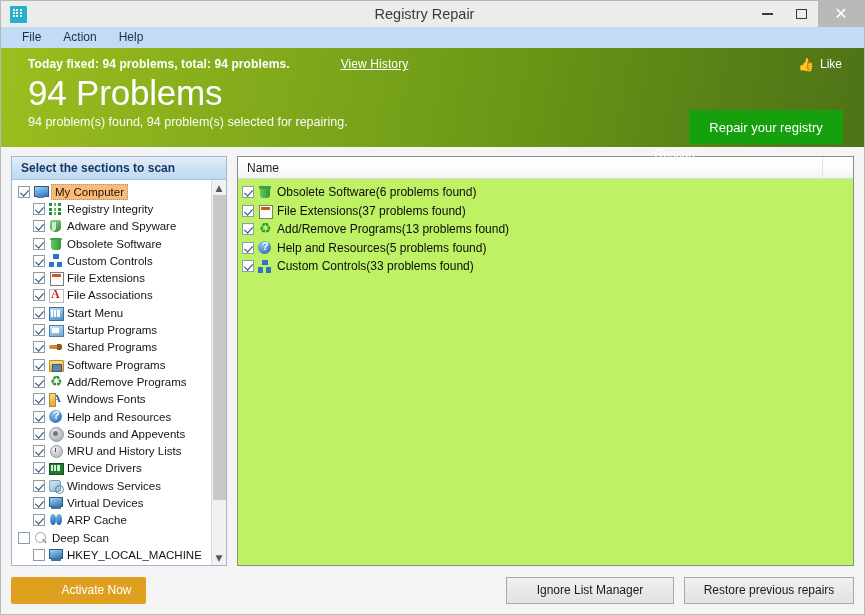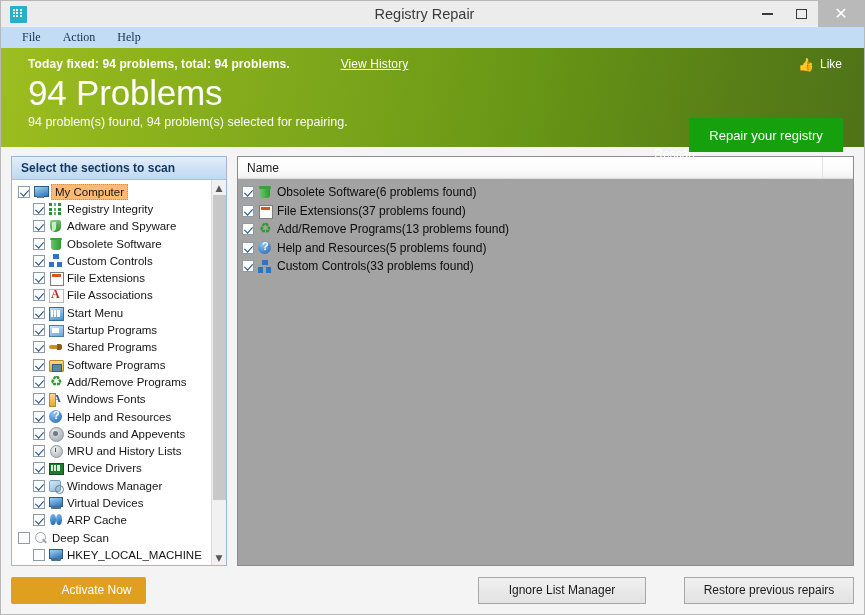--- a/index.html
+++ b/index.html
@@ -68,21 +68,21 @@
 
   
   .menubar {
     height: 21px; min-height: 21px;
     background: #c3dcf6;
     display: flex; align-items: center;
     padding-left: 10px;
   }
   .menu-item {
     font-size: 12px; color: #15314f;
-    padding: 0 11px; line-height: 21px; font-family: Liberation Serif, serif;
+    padding: 0 11px; line-height: 21px;
   }
 
   
   .hero {
     height: 99px; min-height: 99px;
     background: linear-gradient(100deg, #9dbe1f 0%, #8fb41c 14%, #7ca61b 38%, #679515 62%, #587f17 84%, #4e7318 100%);
     position: relative;
     padding: 9px 0 0 27px;
     color: #ffffff;
   }
@@ -110,21 +110,21 @@
   .thumb {
     font-size: 13px; line-height: 1;
     font-family: "DejaVu Sans", sans-serif;
   }
   .rescan {
     position: absolute; right: 169px; top: 113px;
     transform: translateY(-100%);
     font-size: 12px; color: #ffffff; text-decoration: underline;
   }
   .repair-btn {
-    position: absolute; right: 21px; top: 104px;
+    position: absolute; right: 21px; top: 96px;
     transform: translateY(-100%);
     width: 154px; height: 34px;
     background: #16a00d;
     color: #ffffff; font-size: 13px;
     display: flex; align-items: center; justify-content: center;
     border: none;
   }
 
   
   .body-area {
@@ -210,21 +210,21 @@
   .sb-thumb {
     position: absolute; left: 1px; top: 0;
     width: 13px; height: 86%;
     background: #c8c8c8;
   }
 
   
   .right-panel {
     flex: 1;
     border: 1px solid #8c8c8c;
-    background: #a3a3a3;
+    background: #bef264;
     display: flex; flex-direction: column;
     overflow: hidden;
     min-width: 0;
   }
   .col-head {
     height: 22px; min-height: 22px;
     background: linear-gradient(to bottom, #ffffff 0%, #fbfbfb 60%, #f2f2f2 100%);
     border-bottom: 1px solid #dcdcdc;
     display: flex; align-items: center;
     font-size: 12px; color: #202020;
@@ -315,21 +315,21 @@
     display: flex; align-items: center; justify-content: center; padding-left: 36px;
   }
   .footer-right {
     margin-left: auto; display: flex; gap: 10px;
   }
   .btn-gray {
     height: 27px; padding: 0 14px;
     background: linear-gradient(to bottom,#f0f0f0,#e2e2e2);
     border: 1px solid #a8a8a8;
     font-size: 12px; color: #1a1a1a;
-    display: flex; align-items: center; justify-content: center; margin-left: 28px;
+    display: flex; align-items: center; justify-content: center;
   }
   .btn-ignore { width: 168px; }
   .btn-restore { width: 170px; }
 </style>
 </head>
 <body>
 
 <div class="window">
 
   <div class="titlebar">
@@ -458,21 +458,21 @@
               <span class="lbl">MRU and History Lists</span>
             </div>
             <div class="tree-row lvl1">
               <span class="cb checked"></span>
               <span class="ico ic-driver"></span>
               <span class="lbl">Device Drivers</span>
             </div>
             <div class="tree-row lvl1">
               <span class="cb checked"></span>
               <span class="ico ic-service"></span>
-              <span class="lbl">Windows Manager</span>
+              <span class="lbl">Windows Services</span>
             </div>
             <div class="tree-row lvl1">
               <span class="cb checked"></span>
               <span class="ico ic-vdev"></span>
               <span class="lbl">Virtual Devices</span>
             </div>
             <div class="tree-row lvl1">
               <span class="cb checked"></span>
               <span class="ico ic-arp"></span>
               <span class="lbl">ARP Cache</span>

